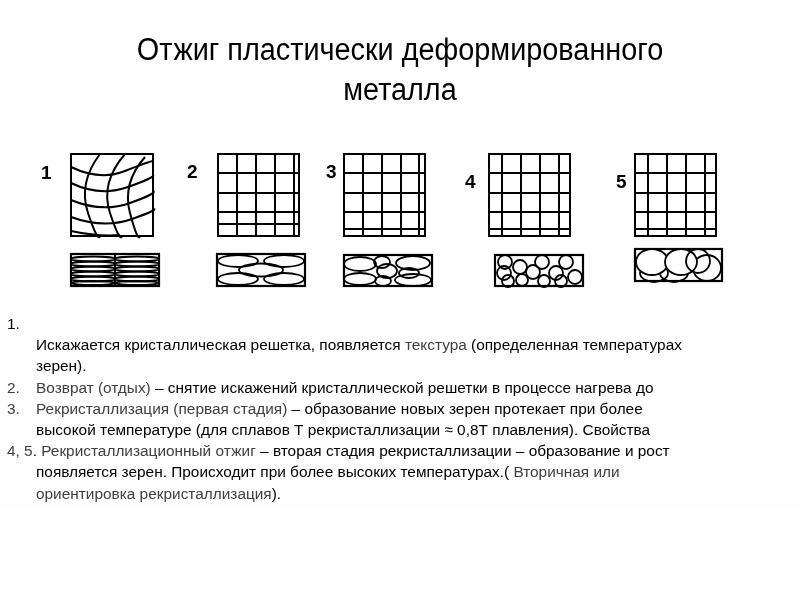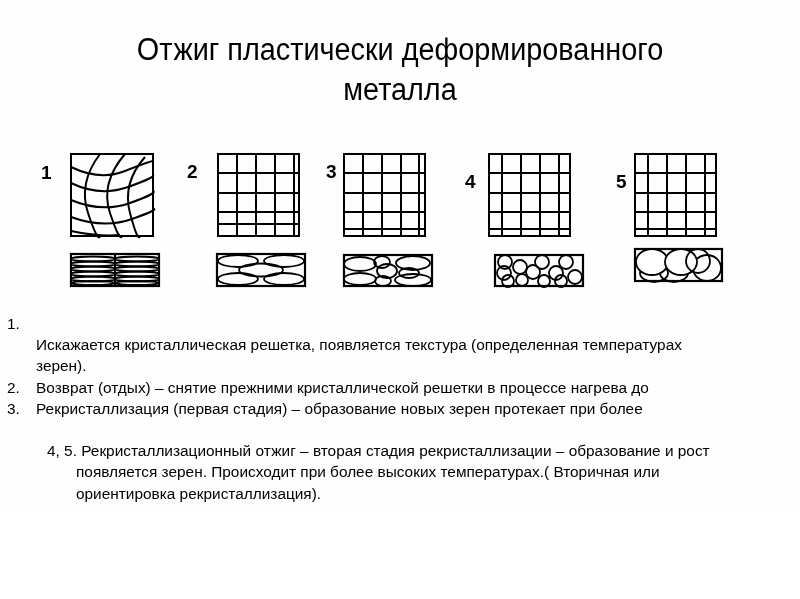--- a/index.html
+++ b/index.html
@@ -11,22 +11,22 @@
   .title {
     position: absolute; left: 0; top: 30px; width: 800px; text-align: center;
     font-size: 31px; line-height: 40px; color: #000;
     transform: scaleX(0.93); transform-origin: center top;
   }
   .fig-num { position: absolute; font-weight: bold; font-size: 19px; line-height: 20px; }
   svg { position: absolute; overflow: visible; }
   .list { position: absolute; left: 0; top: 313px; width: 800px; font-size: 15.4px; line-height: 21.2px; }
   .item { position: relative; padding-left: 36px; }
   .item .num { position: absolute; left: 7px; top: 0; }
-  .pink { color: #000000; }
-  .item.wide-num { padding-left: 7px; margin-left: 40px; }
+  .pink { color: #404040; }
+  .item.wide-num { padding-left: 7px; }
 </style>
 </head>
 <body>
 
 <div class="slide">
 
   <div class="title">
     <div>Отжиг пластически деформированного</div>
     <div>металла</div>
   </div>
@@ -177,26 +177,26 @@
 
   <div class="list">
     <div class="item">
       <span class="num">1.</span>
       <br>
       <span>Искажается кристаллическая решетка, появляется </span><span class="pink">текстура</span><span> (определенная температурах</span><br>
       <span>зерен).</span>
     </div>
     <div class="item">
       <span class="num pink">2.</span>
-      <span class="pink">Возврат (отдых)</span><span> – снятие прежними кристаллической решетки в процессе нагрева до</span><br>
+      <span class="pink">Возврат (отдых)</span><span> – снятие искажений кристаллической решетки в процессе нагрева до</span><br>
     </div>
     <div class="item">
       <span class="num pink">3.</span>
       <span class="pink">Рекристаллизация (первая стадия)</span><span> – образование новых зерен протекает при более</span><br>
-      <br>
+      <span>высокой температуре (для сплавов Т рекристаллизации ≈ 0,8Т плавления). Свойства</span><br>
     </div>
     <div class="item wide-num">
       <span class="pink">4, 5</span><span>. </span><span class="pink">Рекристаллизационный отжиг</span><span> – вторая стадия рекристаллизации – образование и рост</span><br>
       <span style="padding-left:29px">появляется зерен. Происходит при более высоких температурах.( </span><span class="pink">Вторичная или</span><br>
       <span style="padding-left:29px" class="pink">ориентировка рекристаллизация</span><span>).</span>
     </div>
   </div>
 
 </div>
 

